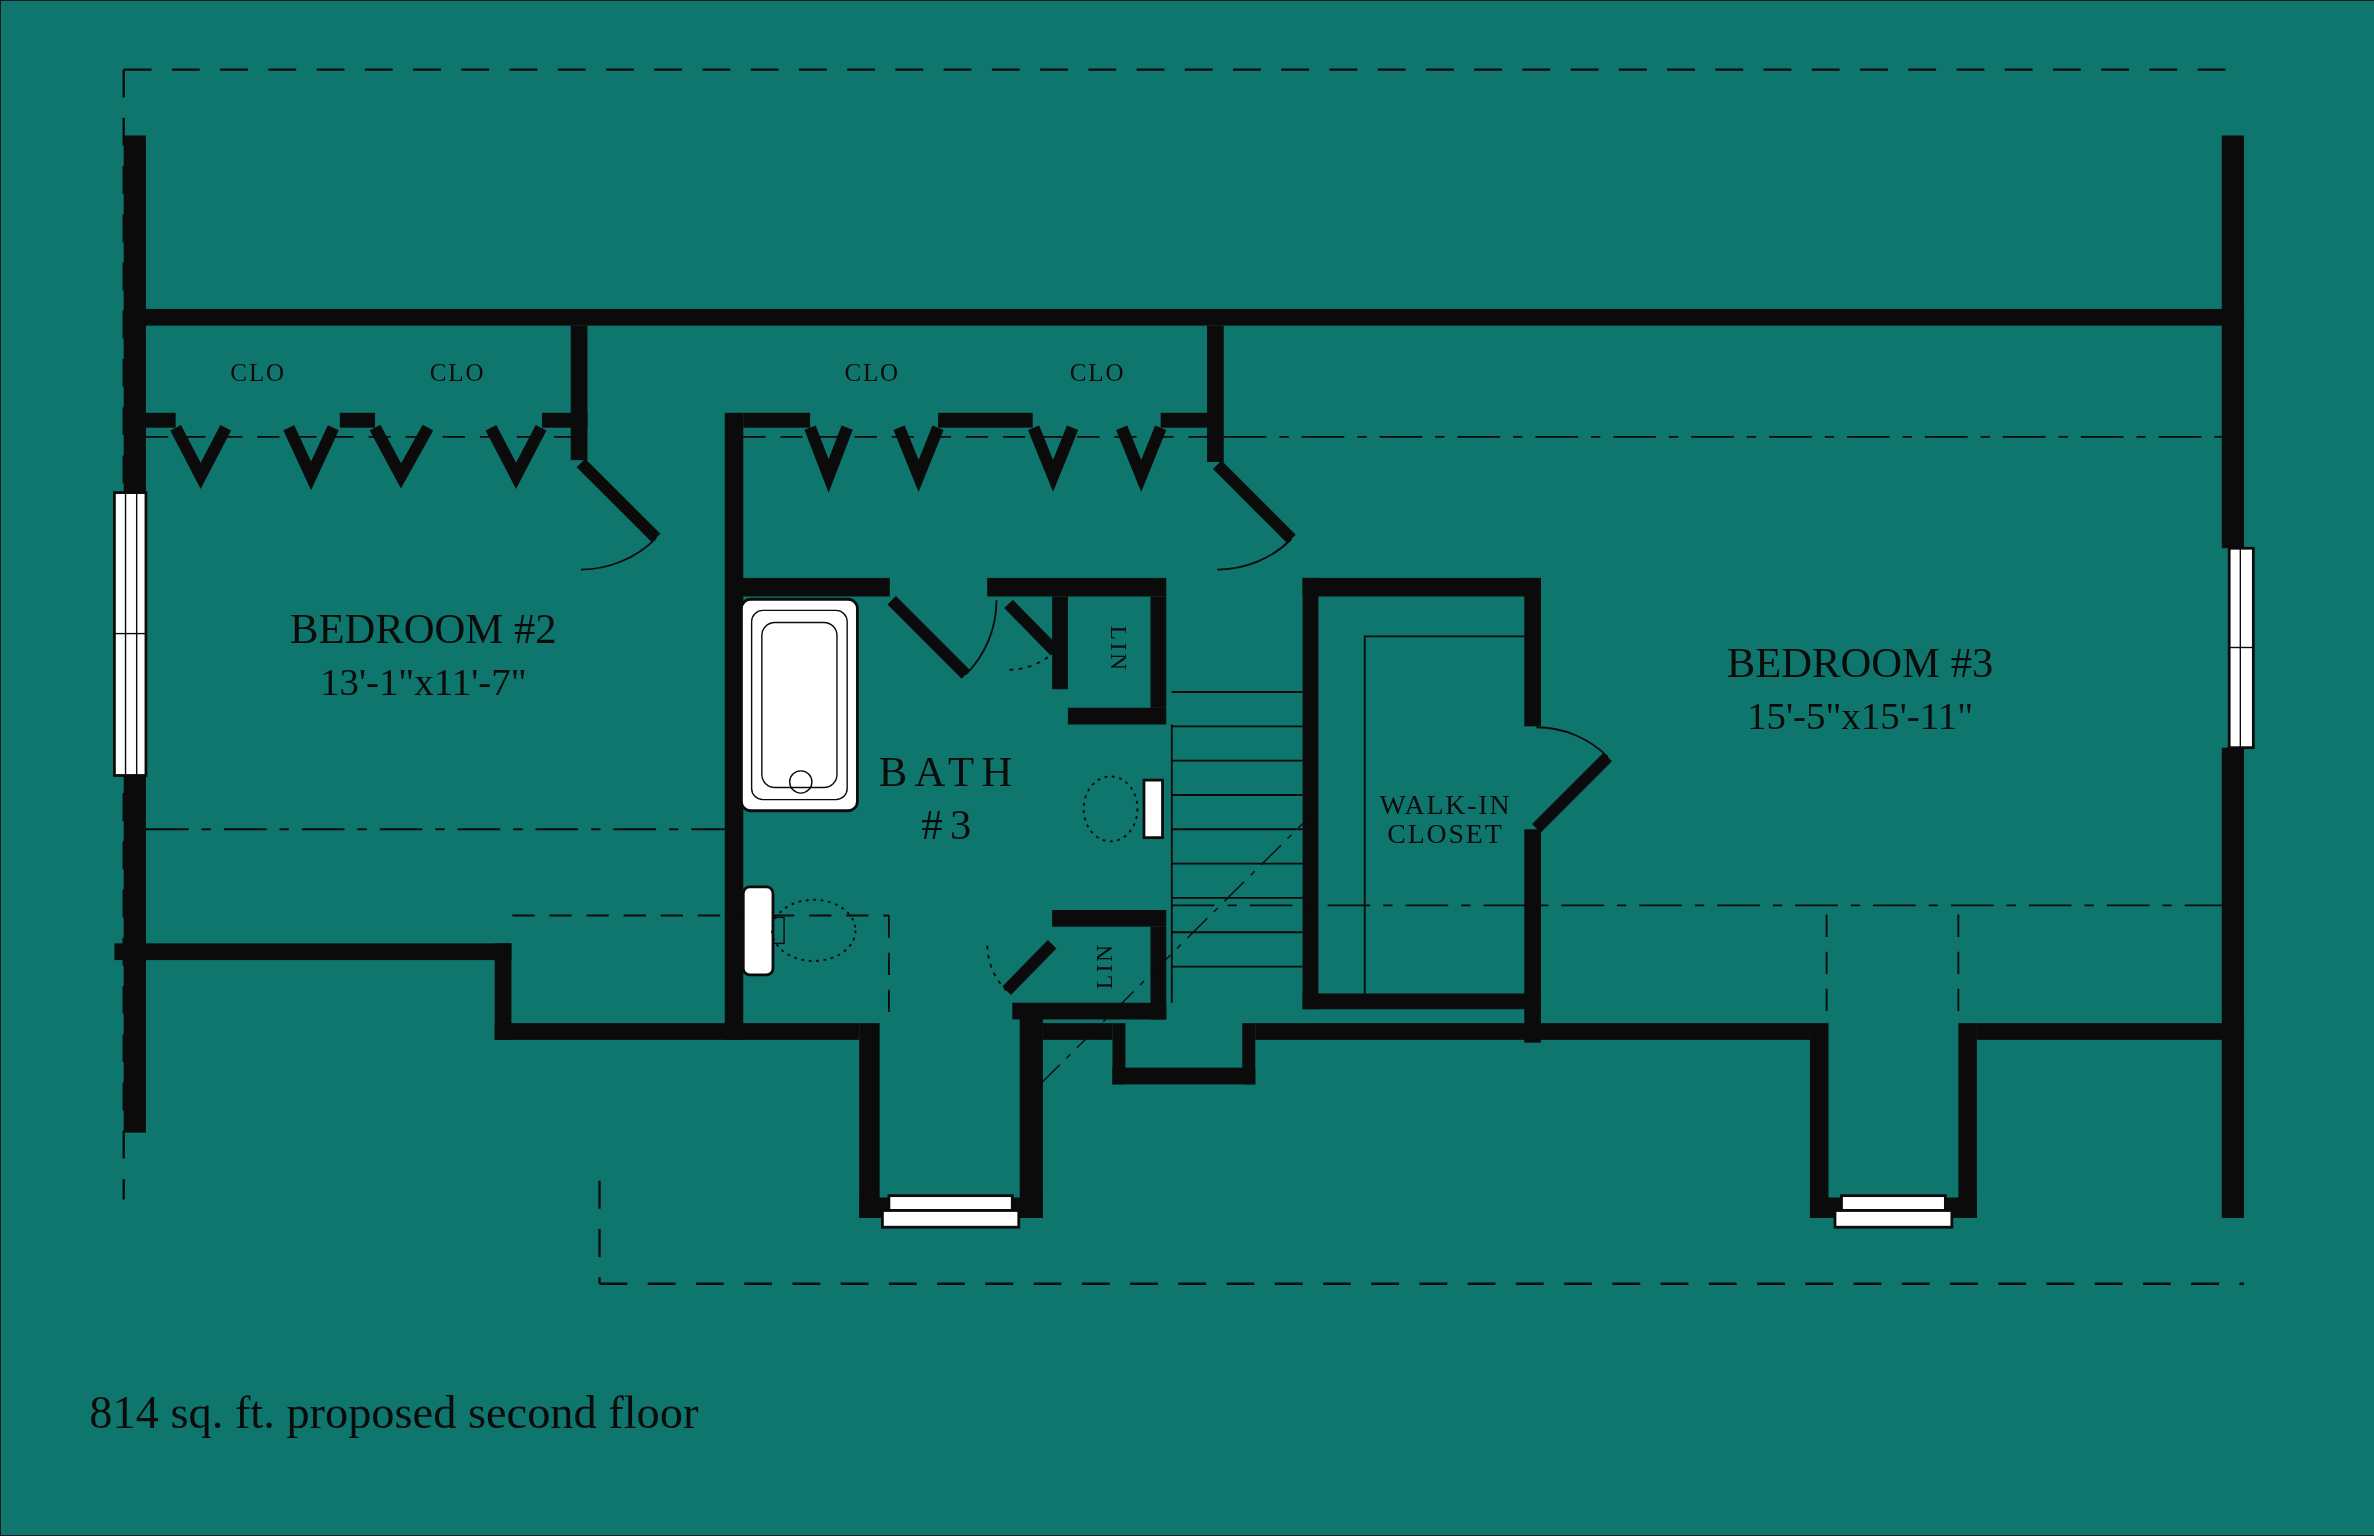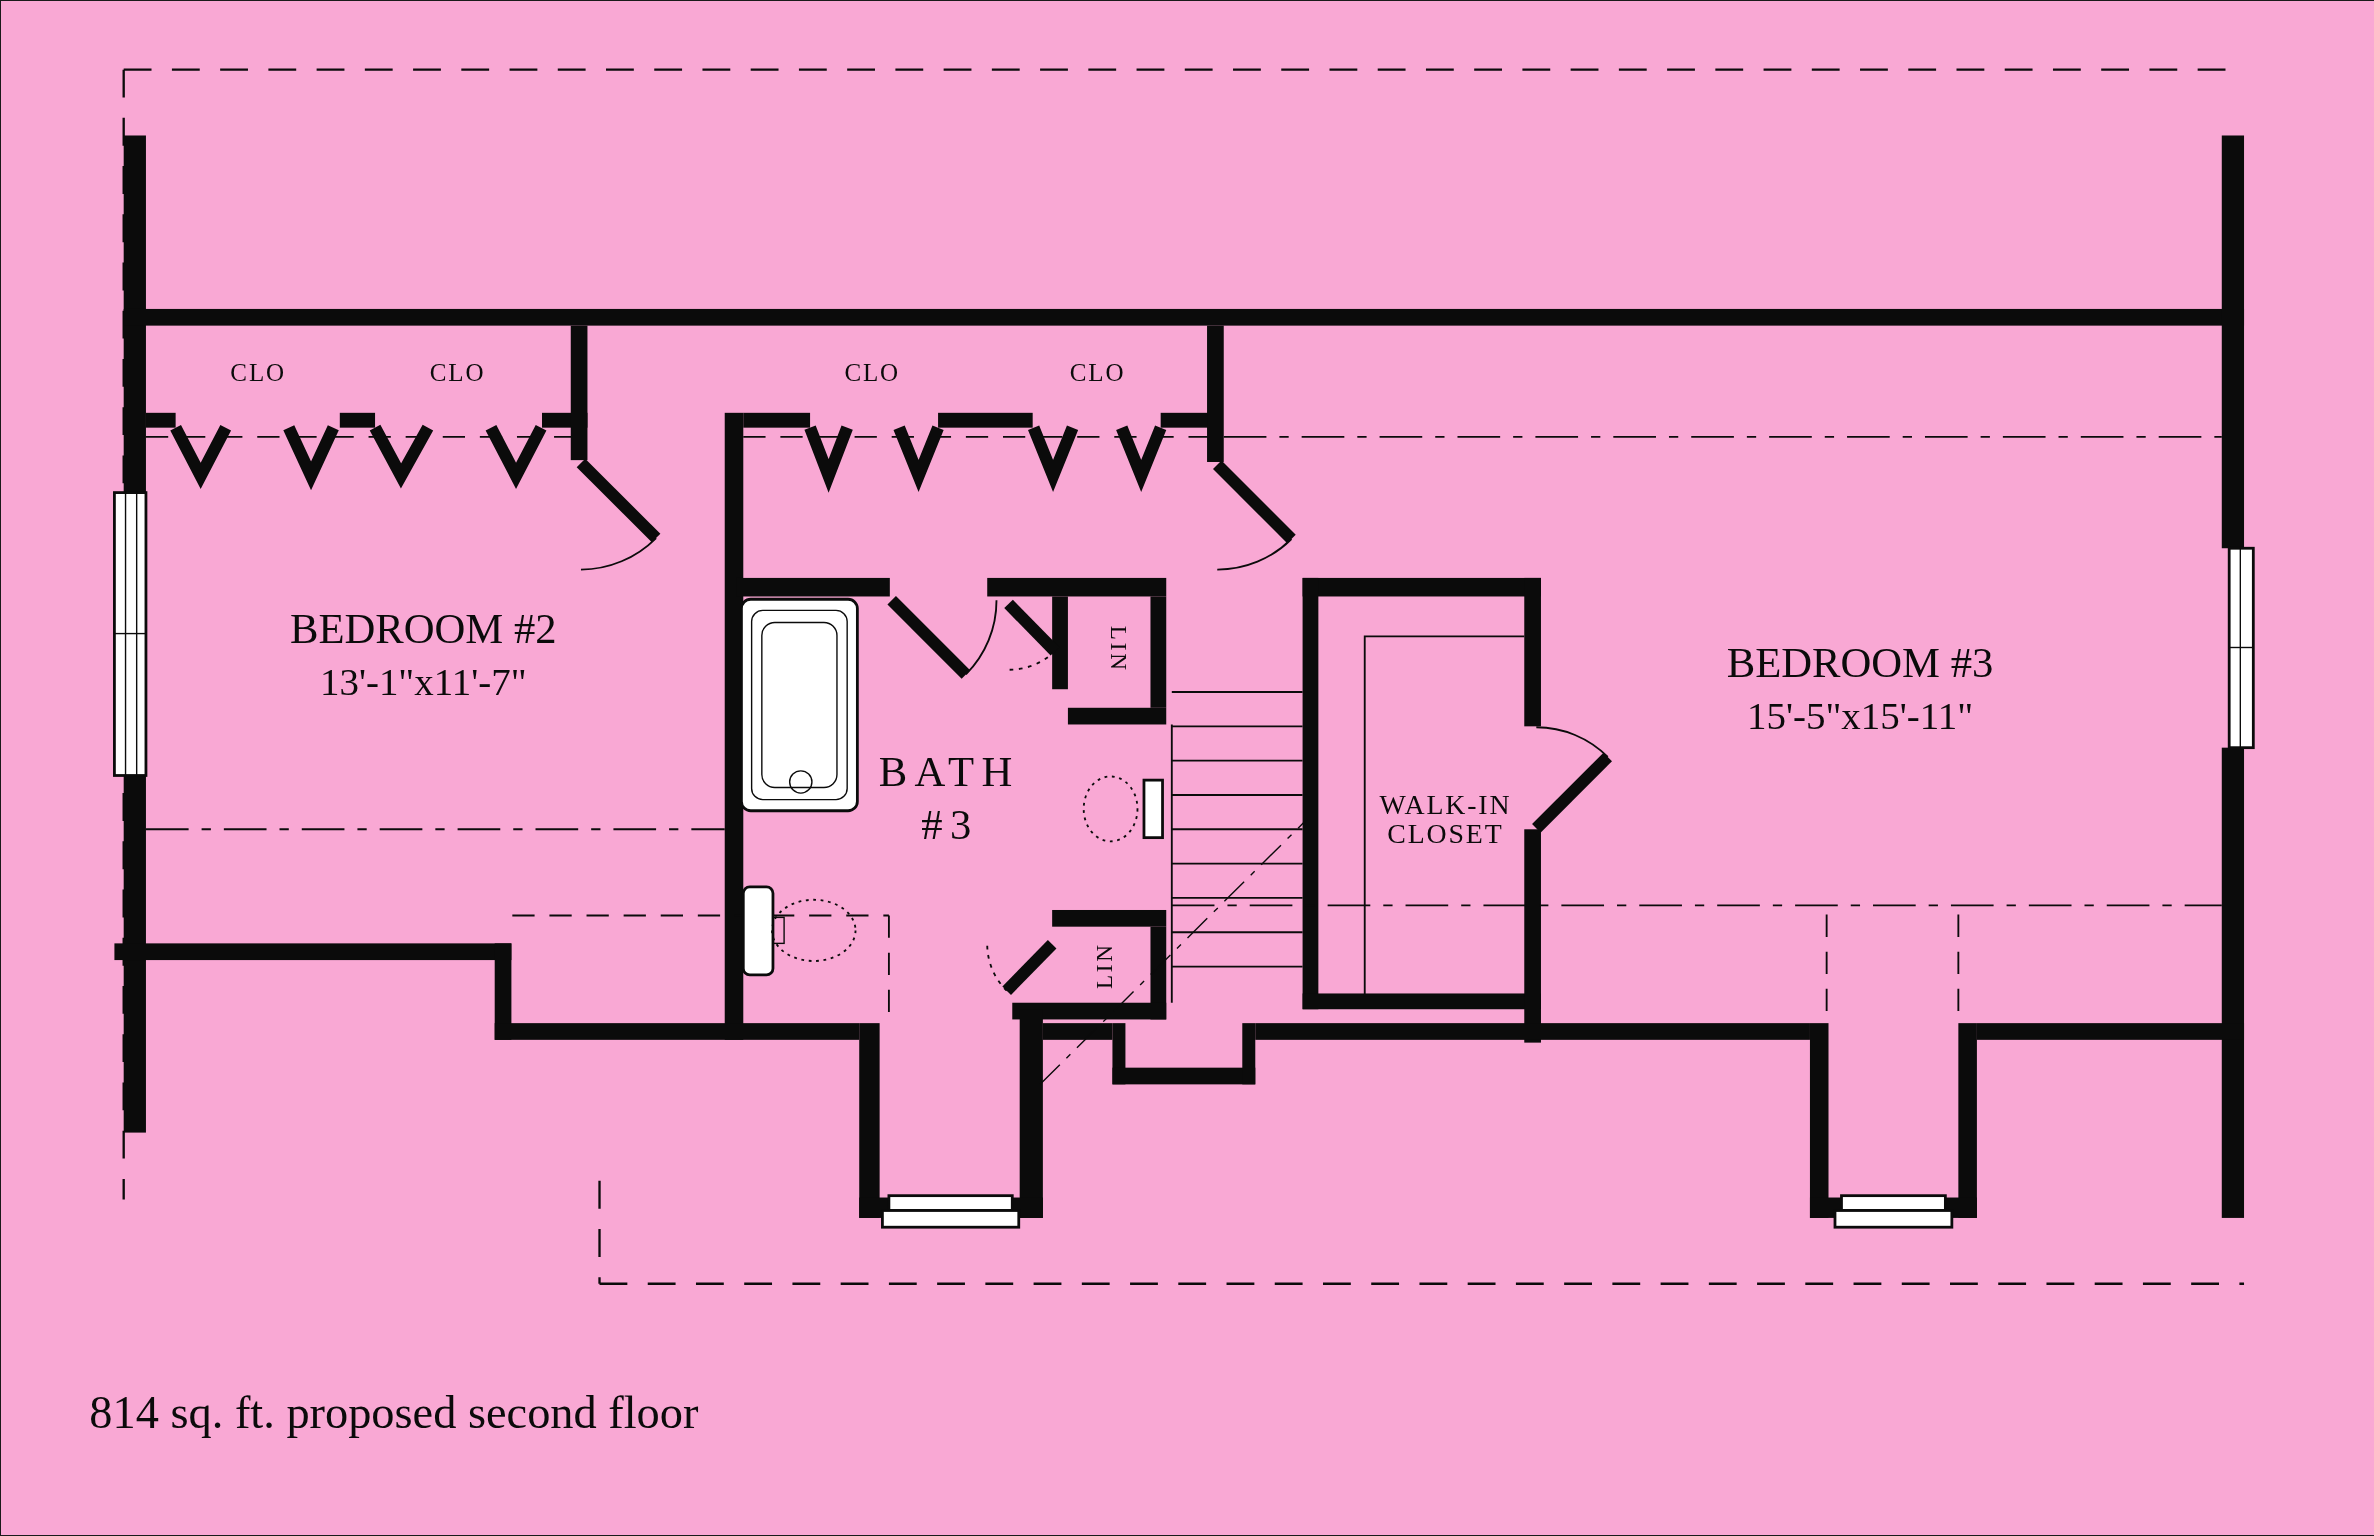--- a/index.html
+++ b/index.html
@@ -1,19 +1,19 @@
 <!DOCTYPE html>
 <html style="font-size:15px"><head>
 <meta charset="utf-8">
 <style>
   html,body{margin:0;padding:0;background:#ffffff;}
   .sheet{
     position:relative;
     width:2375px;height:1536px;
-    background:#f9a8d4;
+    background:#0f766e;
     box-sizing:border-box;
     border:1.9px solid #1a1a1a;
     font-family:"Liberation Serif", serif;
     overflow:hidden;
   }
   svg{position:absolute;left:0;top:0;}
   .wall{fill:#0b0b0b;stroke:none;}
   .thin{stroke:#0b0b0b;stroke-width:2;fill:none;}
   .thin15{stroke:#0b0b0b;stroke-width:1.5;fill:none;}
   .fix{stroke:#0b0b0b;stroke-width:3;fill:#ffffff;}

